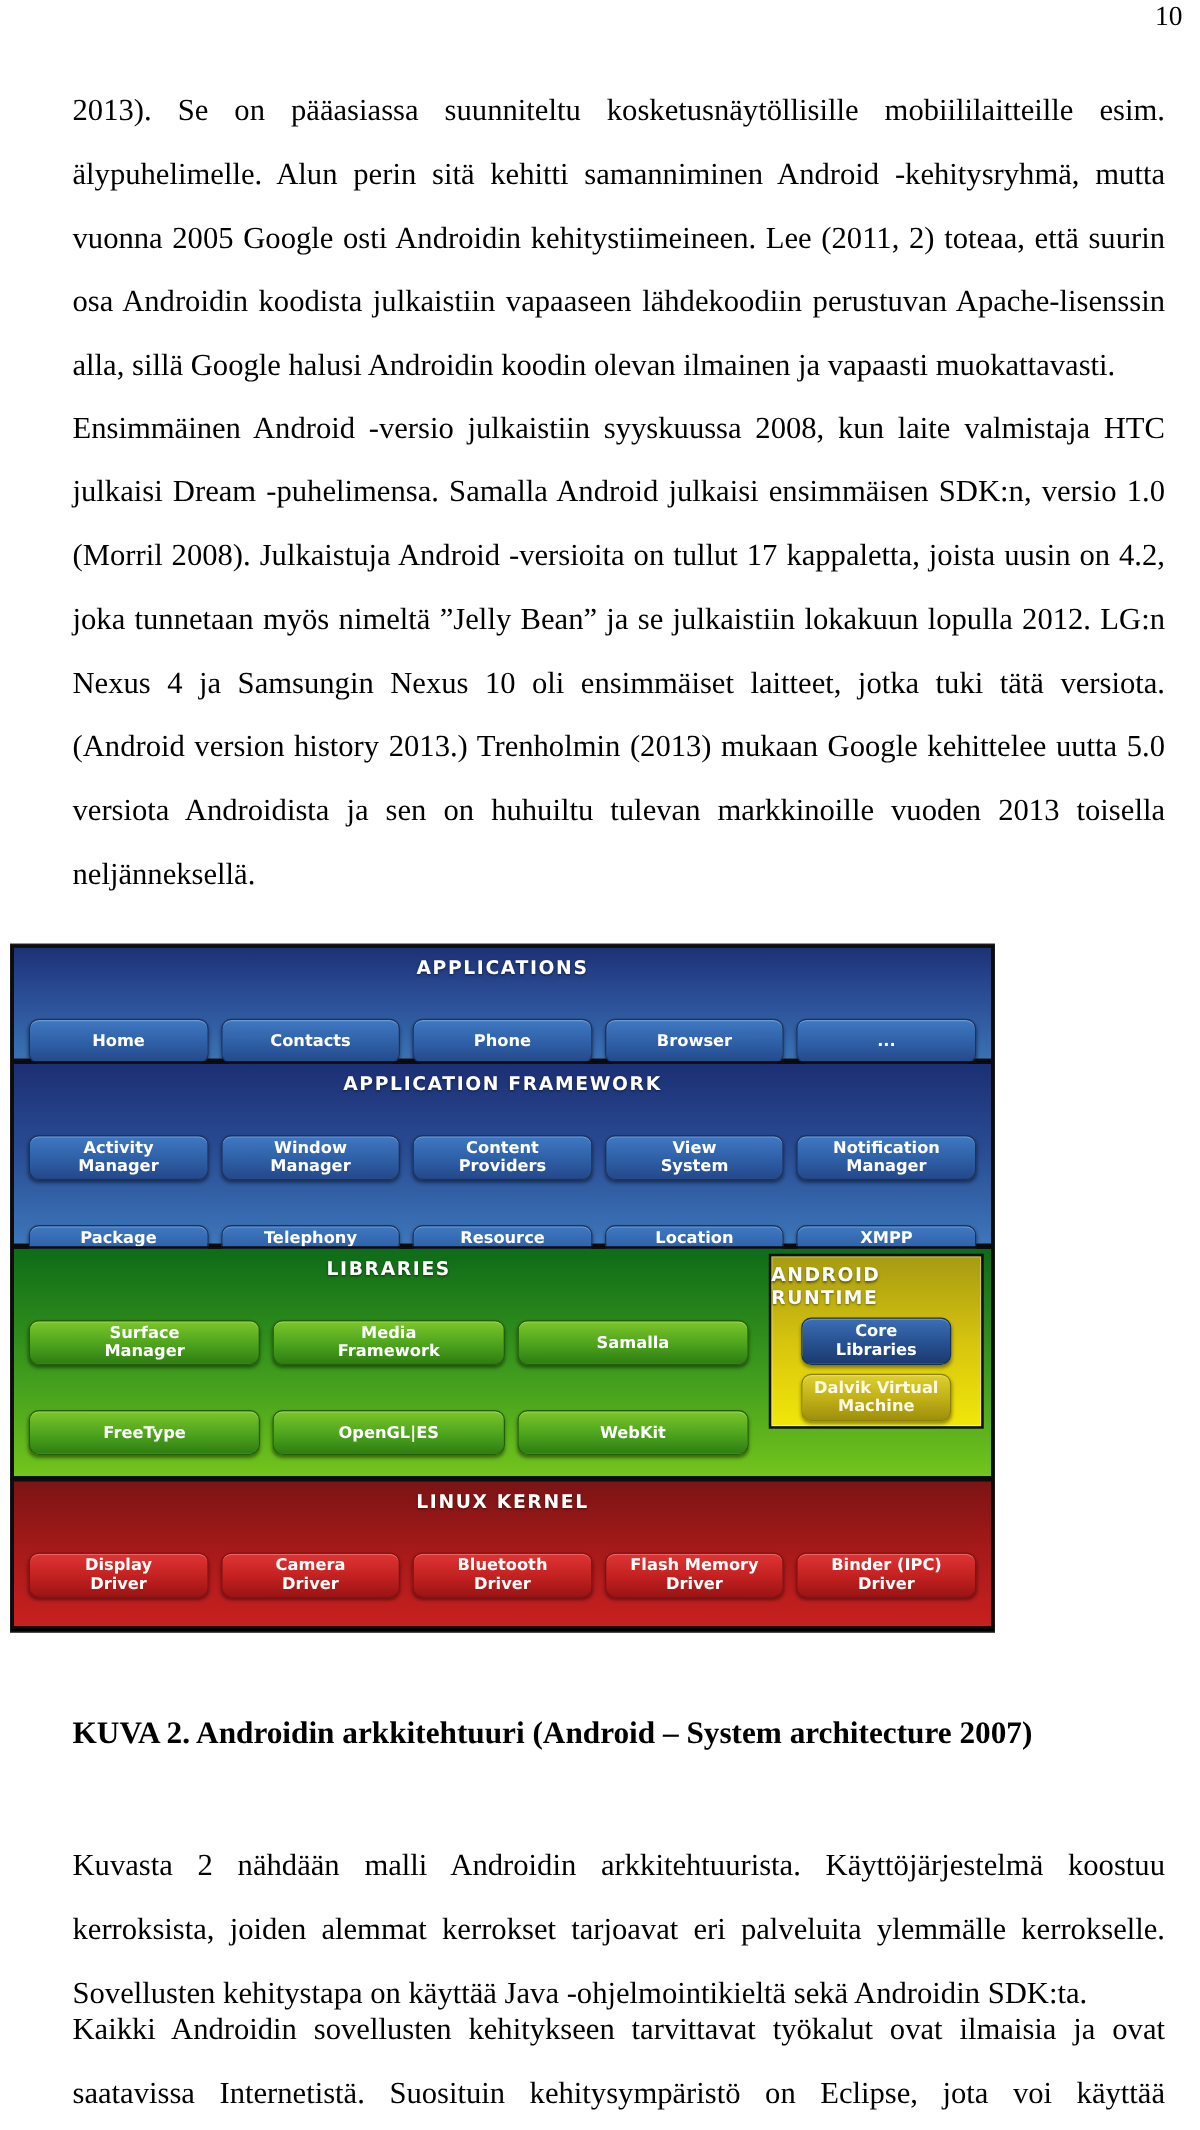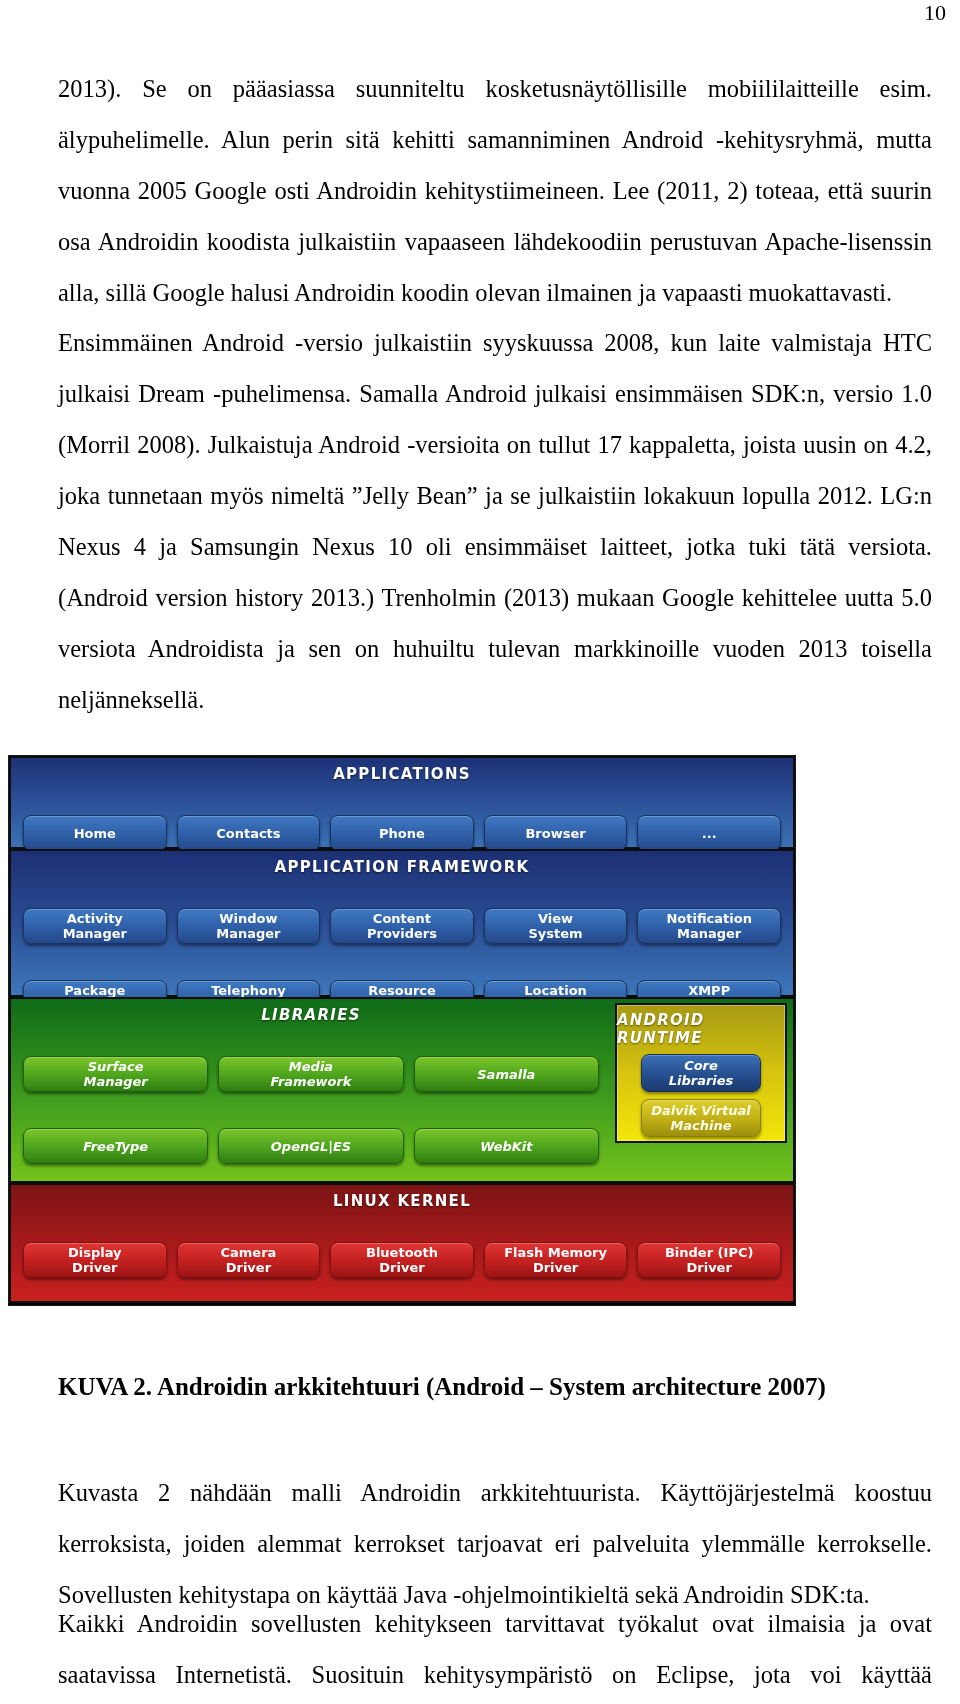--- a/index.html
+++ b/index.html
@@ -116,21 +116,20 @@
   .lay-framework{
     height:148px;
     background:linear-gradient(180deg,#1c2f74 0%,#2a4d94 50%,#3d77ba 100%);
   }
 
   
   .lay-mid{
     height:186px;
     background:linear-gradient(180deg,#0e6b18 0%,#3f9c1d 55%,#74c41c 100%);
     position:relative;
-    font-style:italic;
   }
   .libs-area{
     width:600px;
     padding-right:4px;
   }
   .cell-green{
     background:linear-gradient(180deg,#7cc62a 0%,#4ca31c 55%,#2e7d12 100%);
     border:1px solid #226008;
   }
   .runtime-box{

